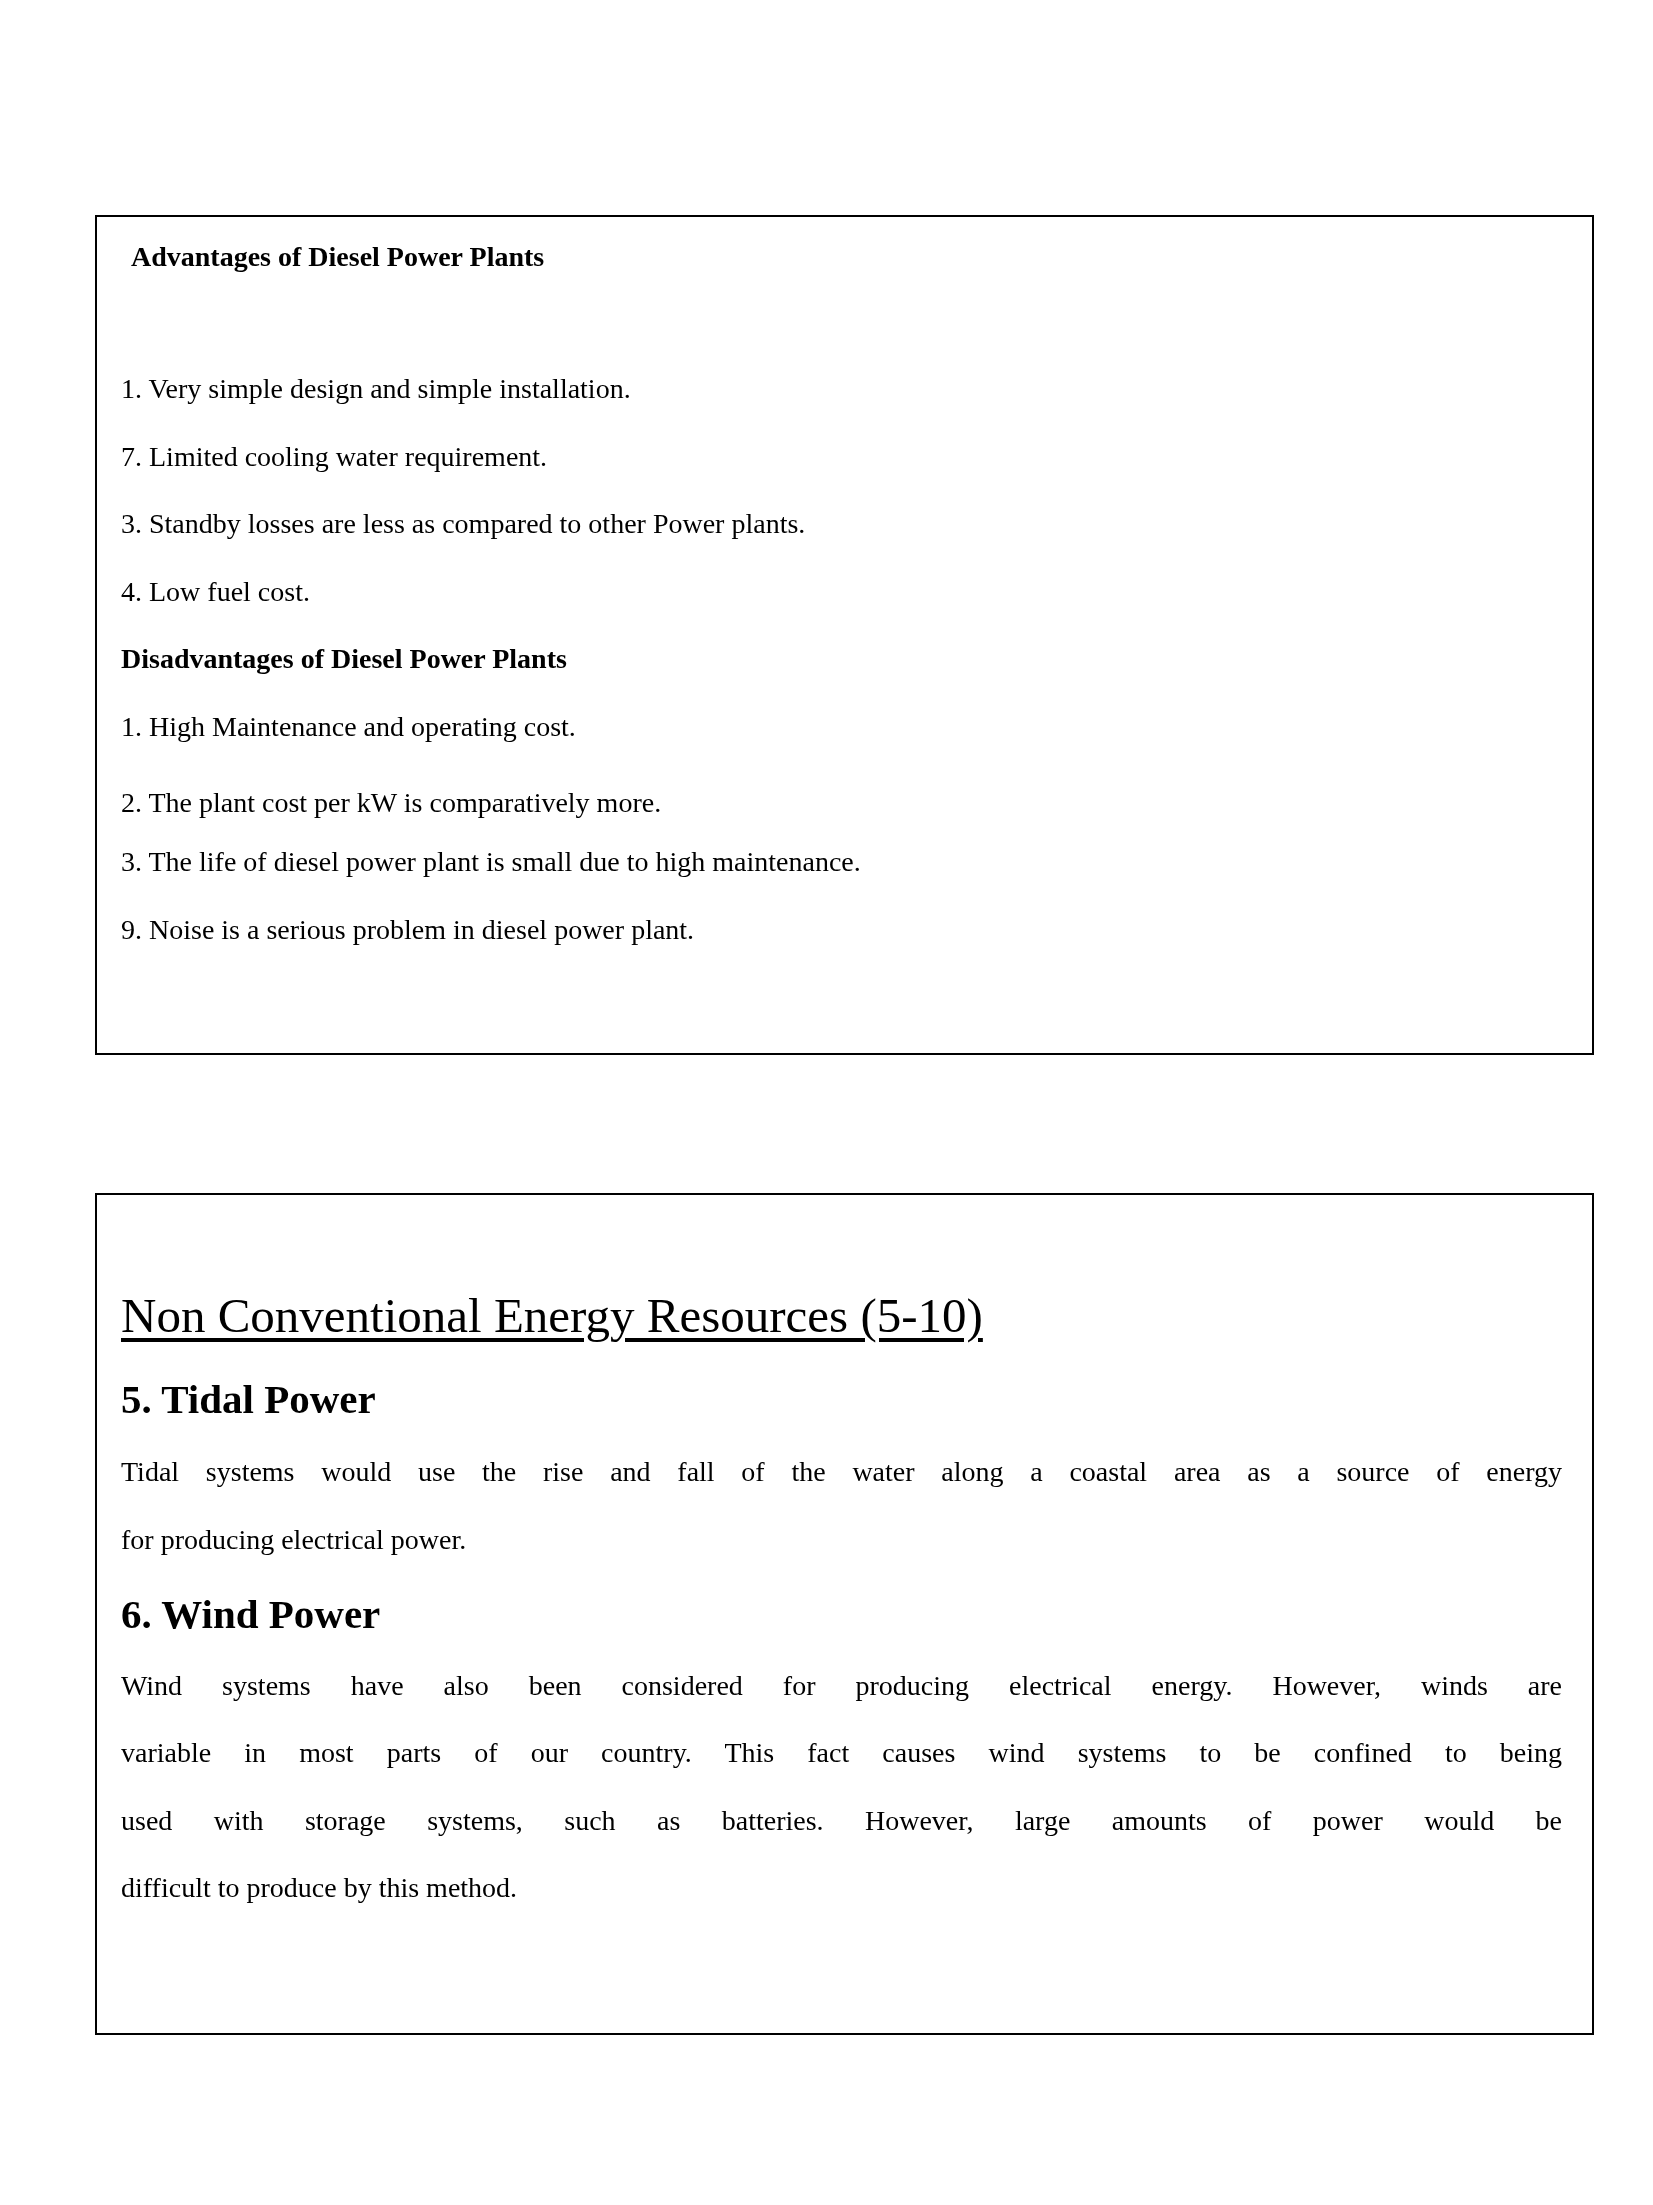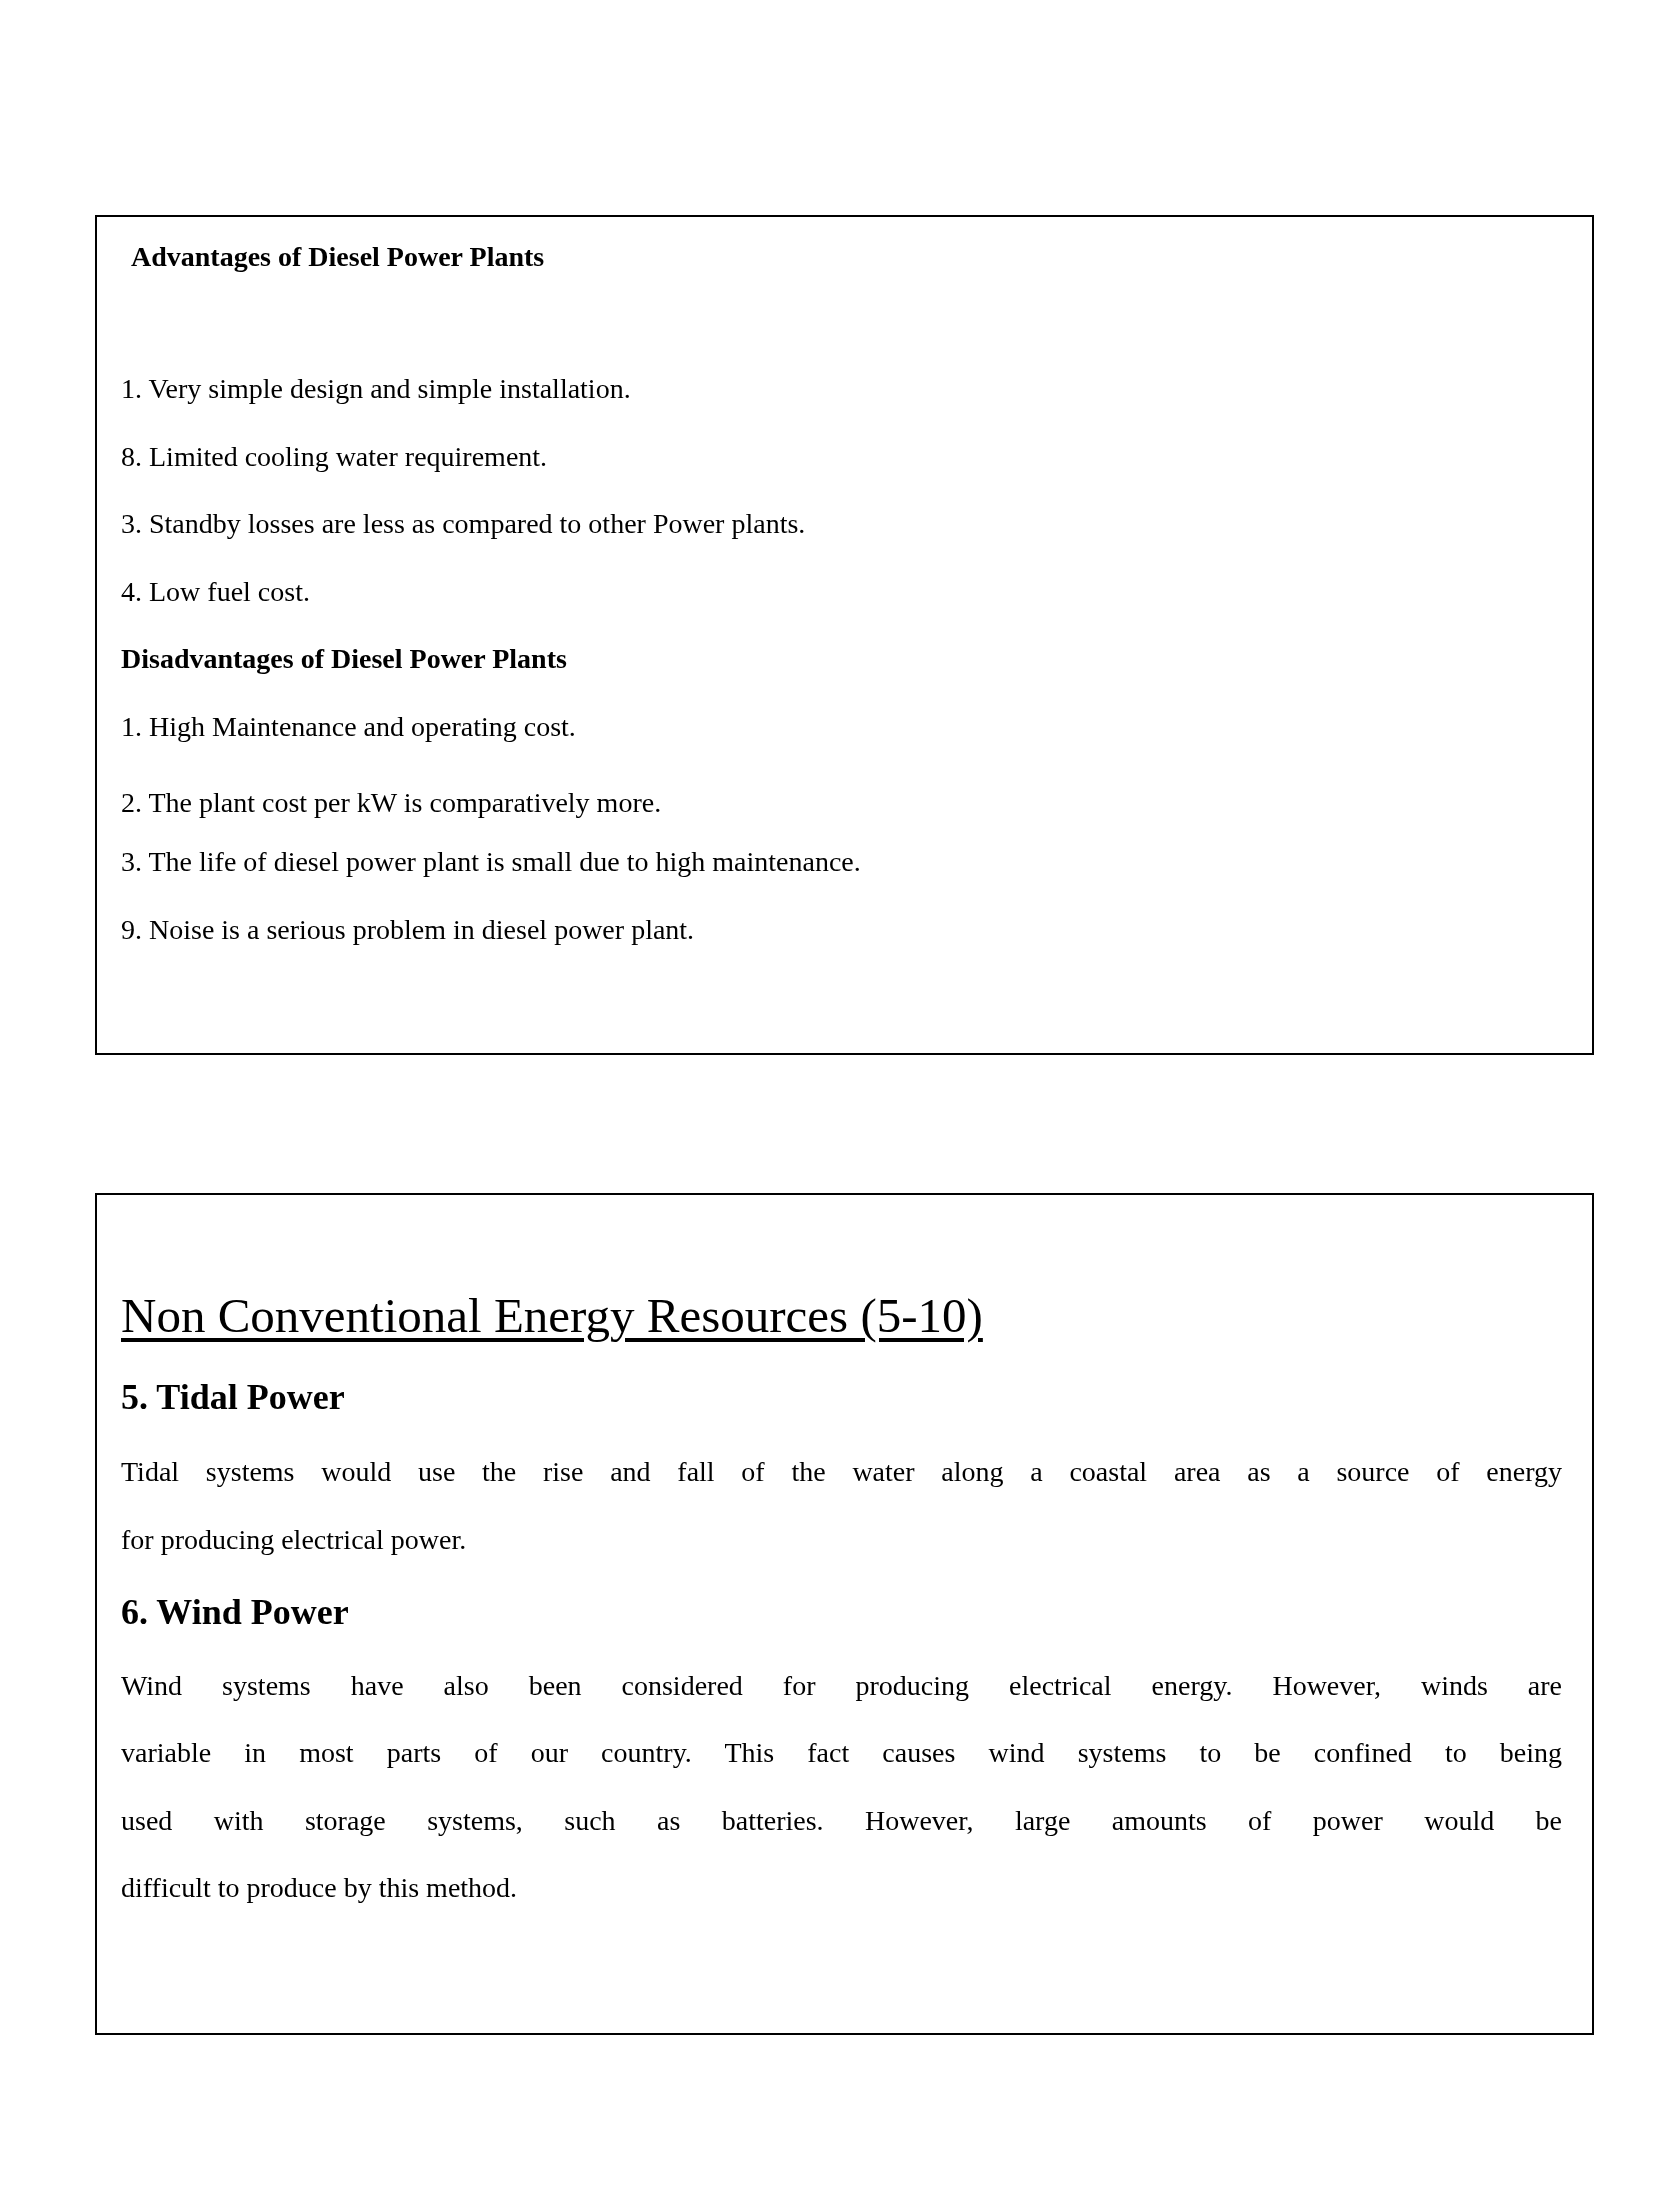--- a/index.html
+++ b/index.html
@@ -4,30 +4,30 @@
 <style>
   html, body { margin: 0; padding: 0; background: #ffffff; }
   body { width: 1654px; height: 2205px; position: relative; overflow: hidden;
          font-family: "Liberation Serif", serif; color: #000; }
   .box { position: absolute; left: 95px; width: 1499px; border: 2.9px solid #000; box-sizing: border-box; }
   #box1 { top: 215px; height: 840px; }
   #box2 { top: 1193px; height: 842px; }
   .line { position: absolute; white-space: nowrap; font-size: 28px; line-height: 1; }
   .bold { font-weight: bold; }
   .title { font-size: 49px; font-weight: normal; text-decoration: underline; text-decoration-thickness: 3.7px; text-underline-offset: 5.9px; }
-  .sub { font-size: 36px; font-weight: bold; }
+  .sub { font-size: 41px; font-weight: bold; }
   .just { width: 1441px; text-align: justify; text-align-last: justify; white-space: normal; }
 </style>
 </head>
 <body>
 
 <div id="box1" class="box"></div>
 <div class="line bold" style="left:131px; top:243px;">Advantages of Diesel Power Plants</div>
 <div class="line" style="left:121px; top:375px;">1. Very simple design and simple installation.</div>
-<div class="line" style="left:121px; top:443px;">8. Limited cooling water requirement.</div>
+<div class="line" style="left:121px; top:443px;">7. Limited cooling water requirement.</div>
 <div class="line" style="left:121px; top:510px;">3. Standby losses are less as compared to other Power plants.</div>
 <div class="line" style="left:121px; top:578px;">4. Low fuel cost.</div>
 <div class="line bold" style="left:121px; top:645px;">Disadvantages of Diesel Power Plants</div>
 <div class="line" style="left:121px; top:713px;">1. High Maintenance and operating cost.</div>
 <div class="line" style="left:121px; top:781px;margin-top:8px;">2. The plant cost per kW is comparatively more.</div>
 <div class="line" style="left:121px; top:848px;">3. The life of diesel power plant is small due to high maintenance.</div>
 <div class="line" style="left:121px; top:916px;">9. Noise is a serious problem in diesel power plant.</div>
 
 <div id="box2" class="box"></div>
 <div class="line title" style="left:121px; top:1291px;">Non Conventional Energy Resources (5-10)</div>

